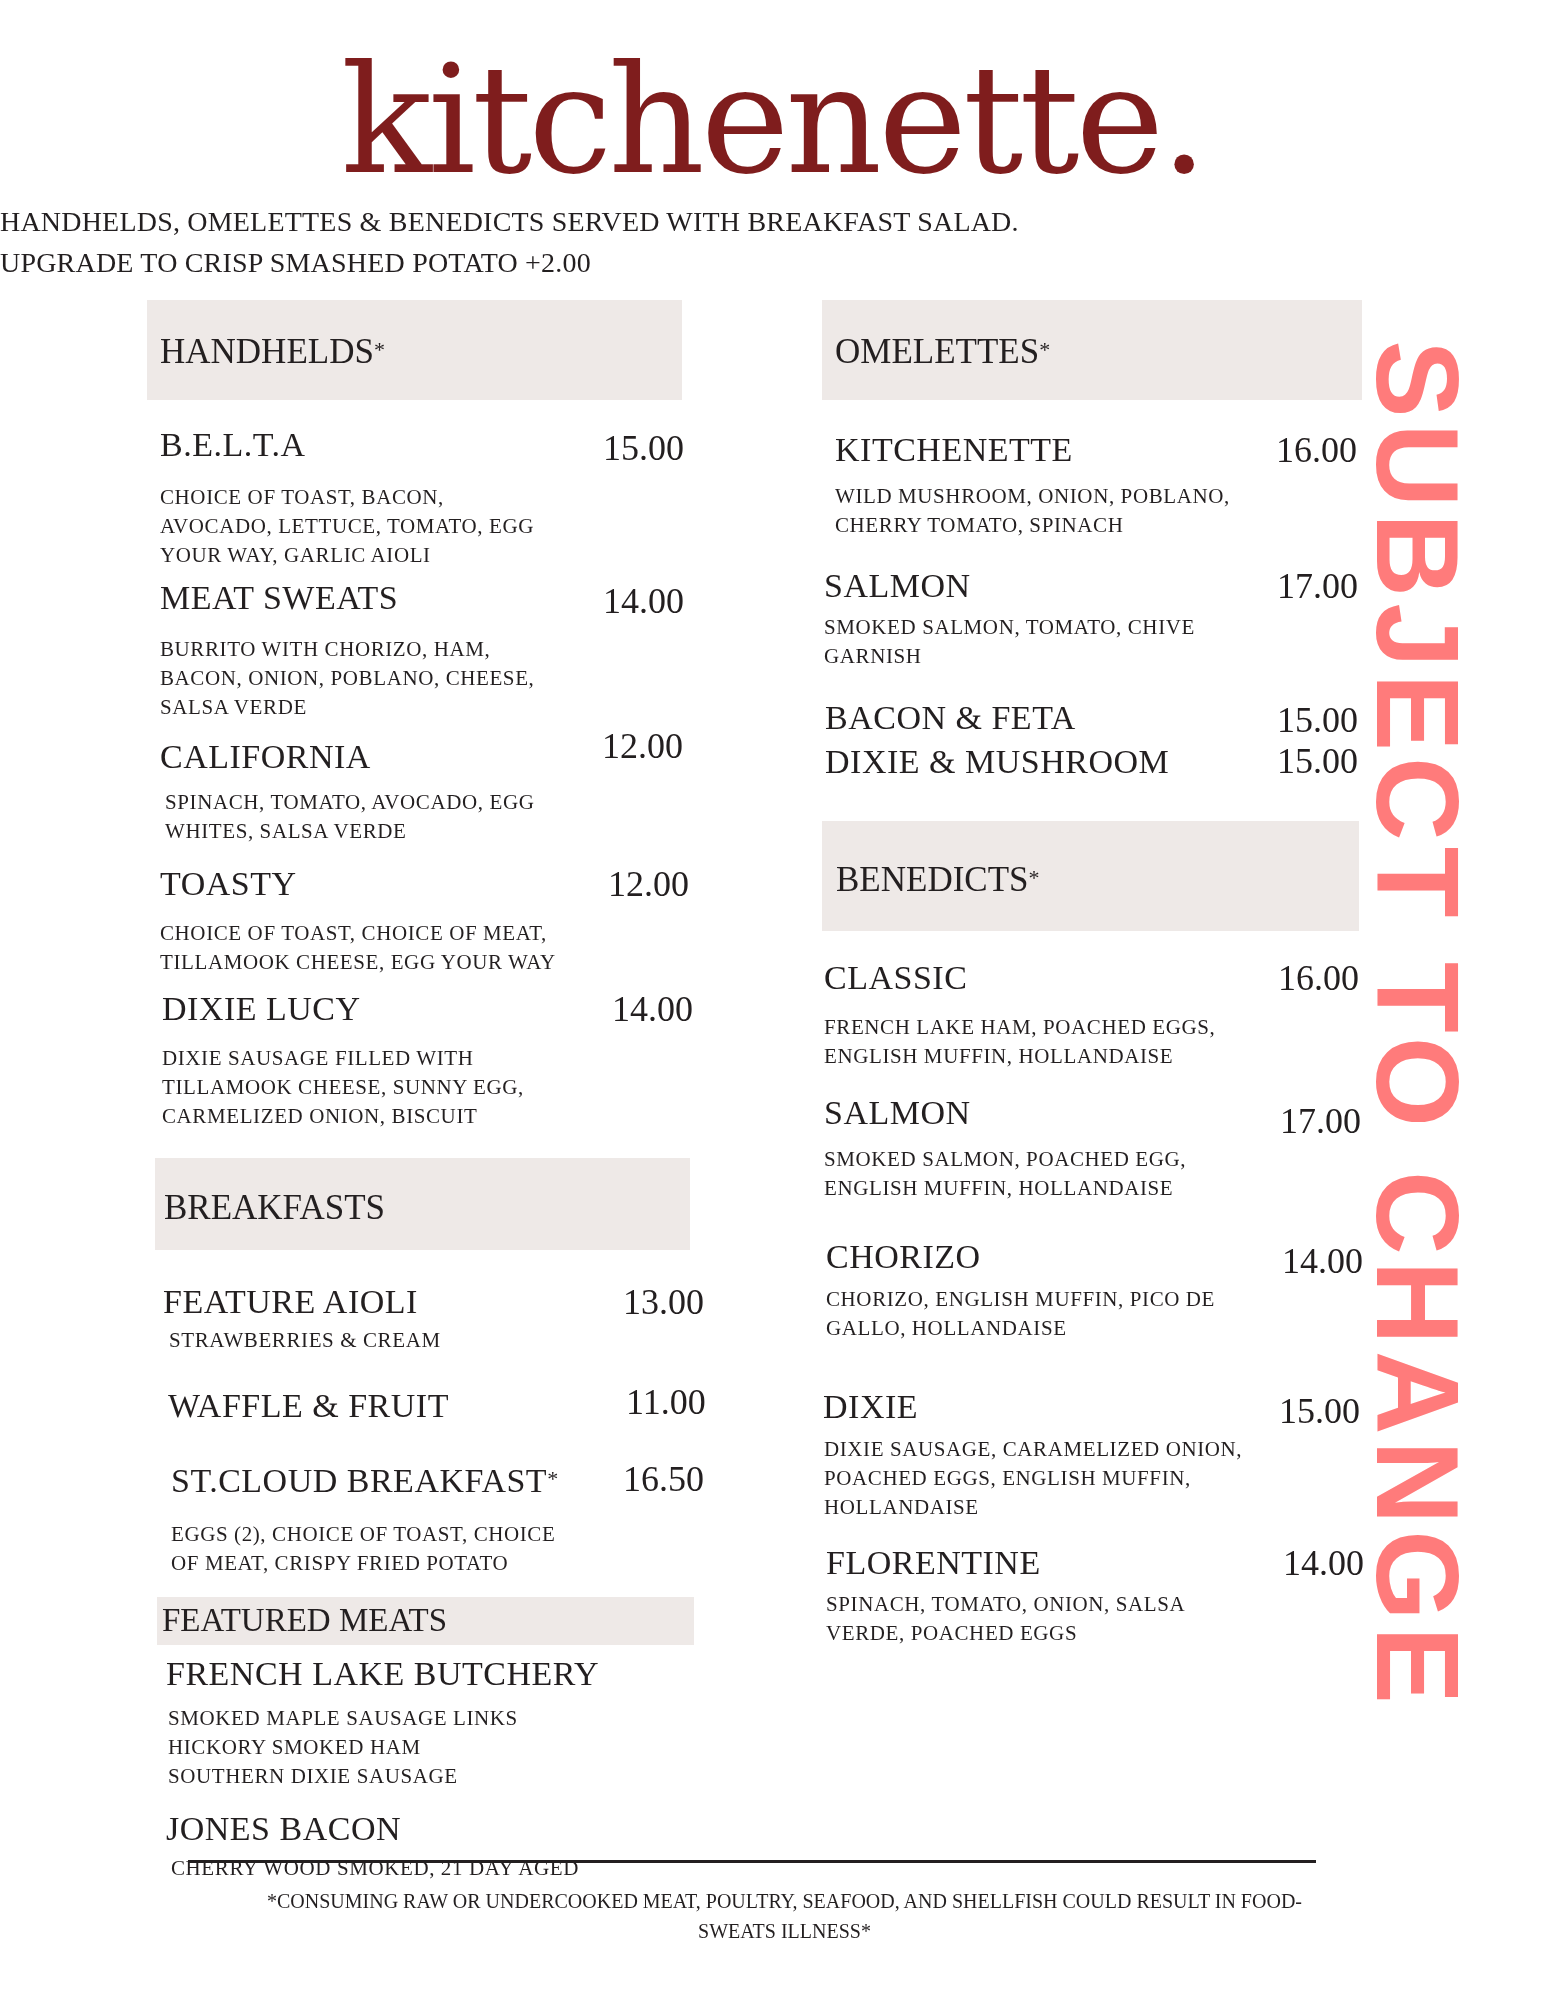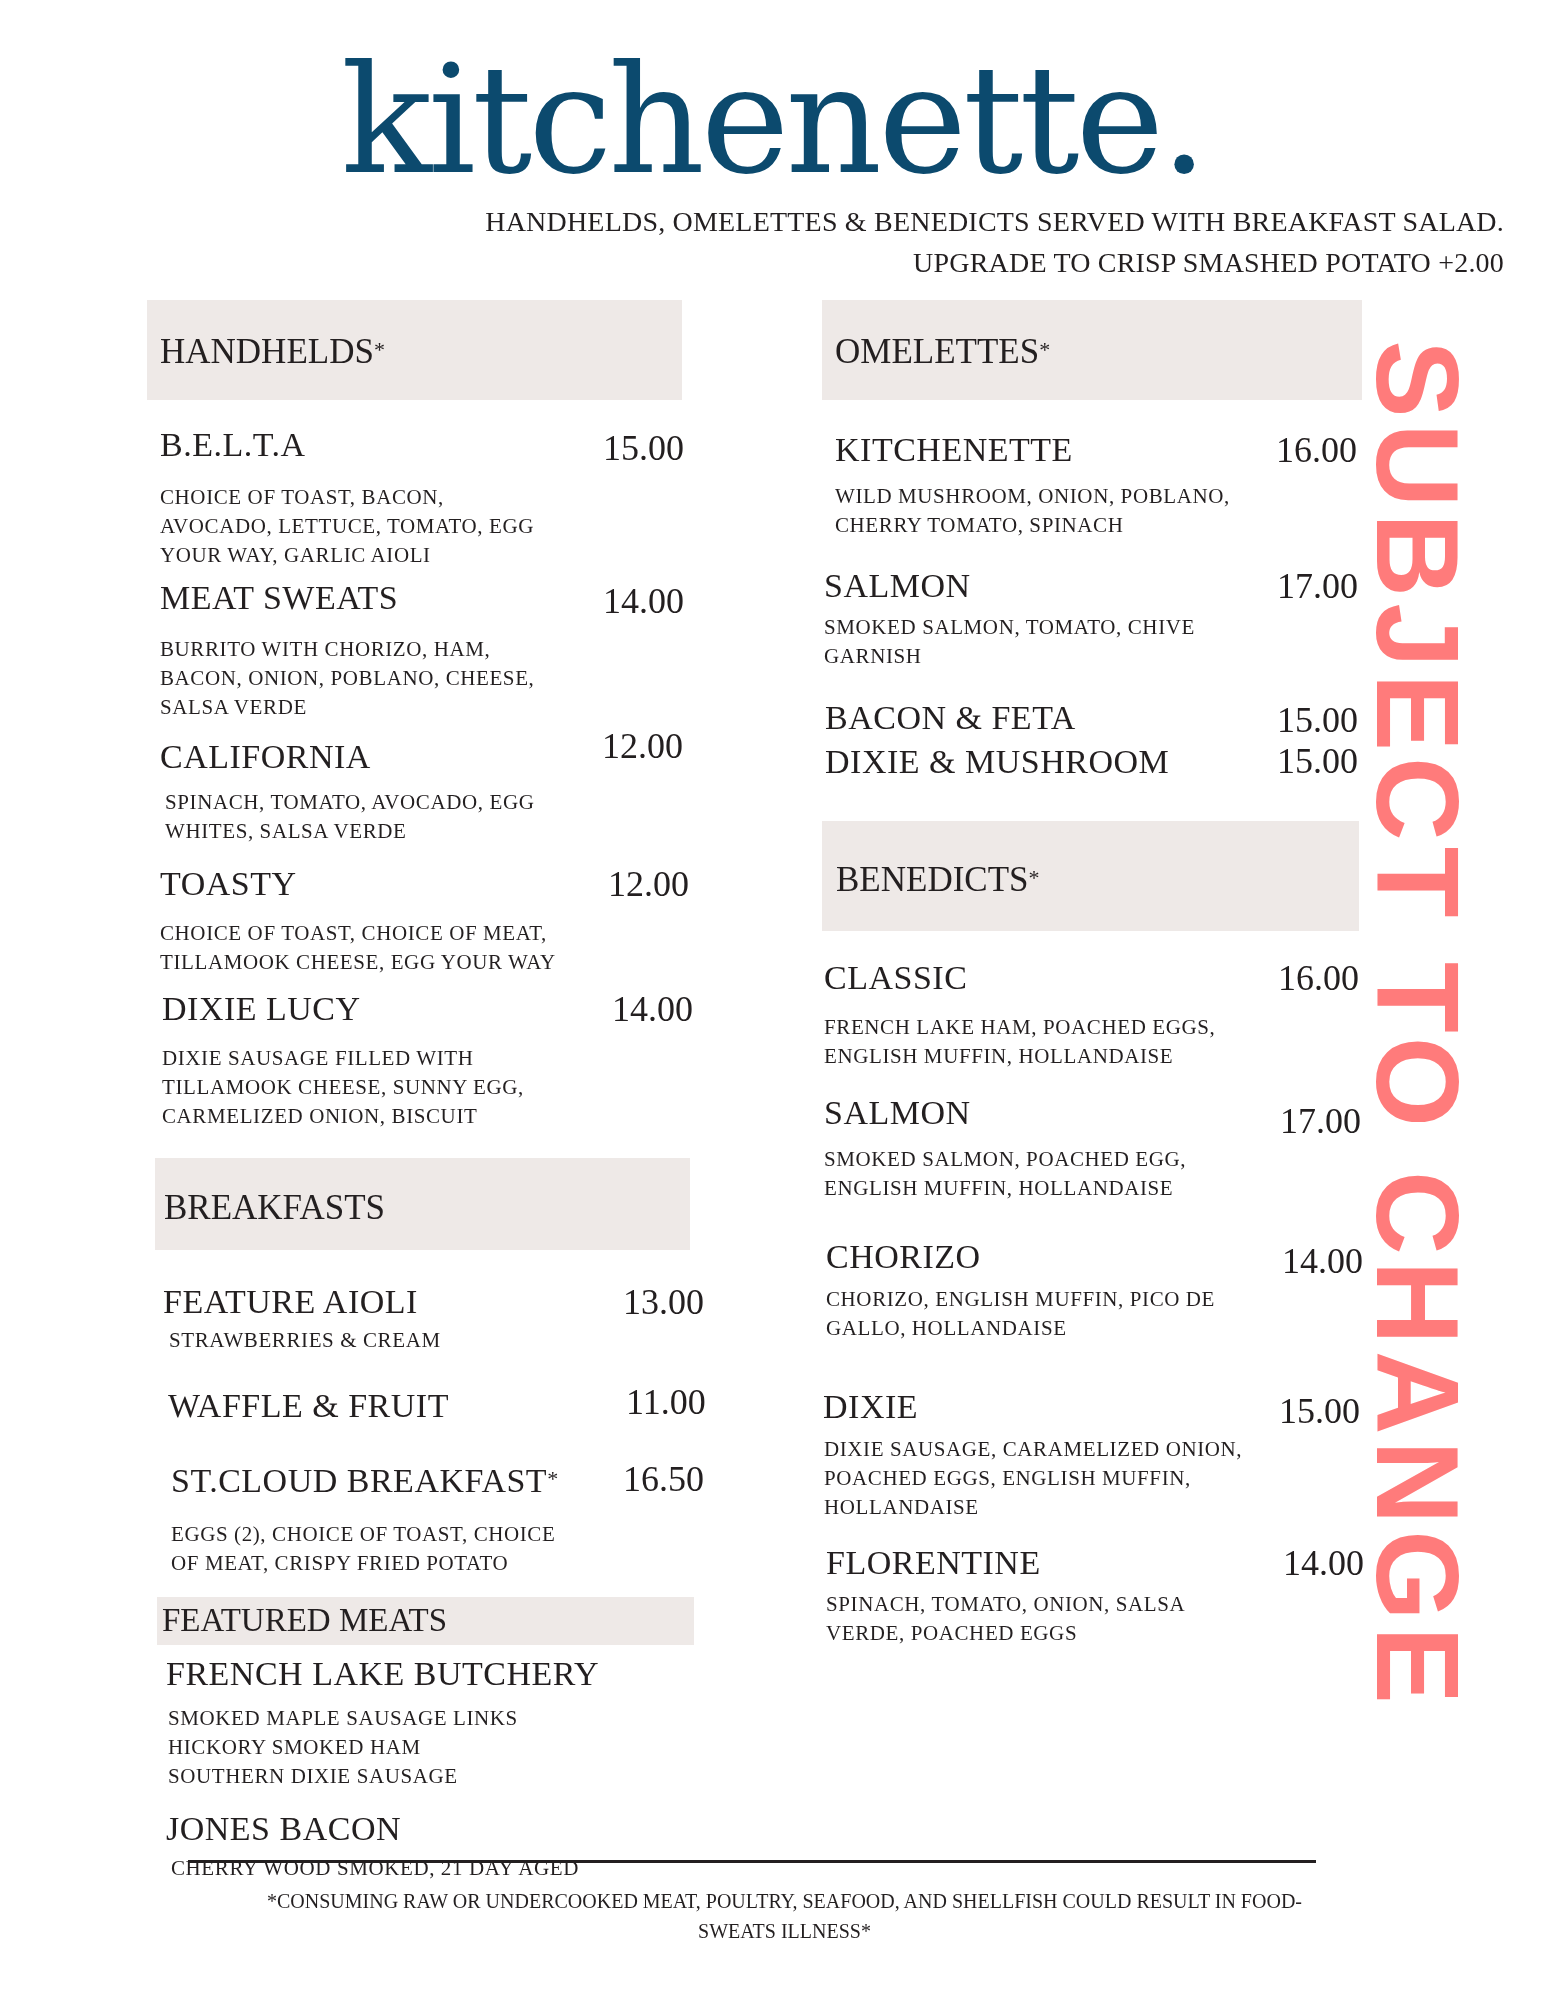--- a/index.html
+++ b/index.html
@@ -1,21 +1,21 @@
 <!DOCTYPE html>
 <html><head>
 <meta charset="utf-8">
 <style>
   html, body { margin:0; padding:0; background:#ffffff; }
   body { width:1545px; height:2000px; position:relative; overflow:hidden;
          font-family:"Liberation Serif","DejaVu Serif",serif; color:#231f20; }
   .abs { position:absolute; white-space:nowrap; }
   .logo { left:0; width:1545px; top:40px; text-align:center; font-size:150px; line-height:160px;
-          letter-spacing:-4px; font-family:"DejaVu Serif","Liberation Serif",serif; color:#0c4a6e; }
-  .subtitle { left:0; width:1504px; text-align:right; font-size:28px; line-height:32px; letter-spacing:0.2px; }
+          letter-spacing:-4px; font-family:"DejaVu Serif","Liberation Serif",serif; color:#7f1d1d; }
+  .subtitle { left:0; width:1504px; text-align:left; font-size:28px; line-height:32px; letter-spacing:0.2px; }
   .section-box { position:absolute; background:#eee9e7; }
   .section-title { position:absolute; font-size:35px; line-height:40px; white-space:nowrap; }
   .star { font-size:22px; vertical-align:top; position:relative; top:-2px; }
   .item-name { position:absolute; font-size:34px; line-height:36px; white-space:nowrap; letter-spacing:0.5px; }
   .price { position:absolute; font-size:36px; line-height:36px; white-space:nowrap; }
   .desc { position:absolute; font-size:21px; line-height:29px; white-space:nowrap; letter-spacing:0.6px; }
   .vertical { position:absolute; left:1368px; top:352px; width:98px; height:1345px; }
   .vertical span { position:absolute; left:50%; top:50%; transform:translate(-50%,-50%) rotate(90deg);
                    font-family:"Liberation Sans","DejaVu Sans",sans-serif; font-weight:bold; font-size:116px;
                    letter-spacing:6px; color:#ff7b7b; white-space:nowrap; transform-origin:center; }

